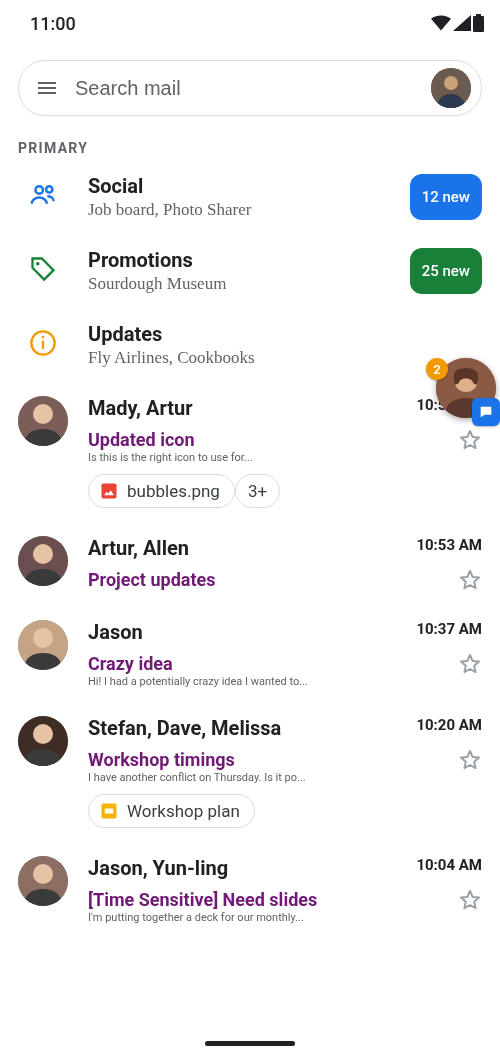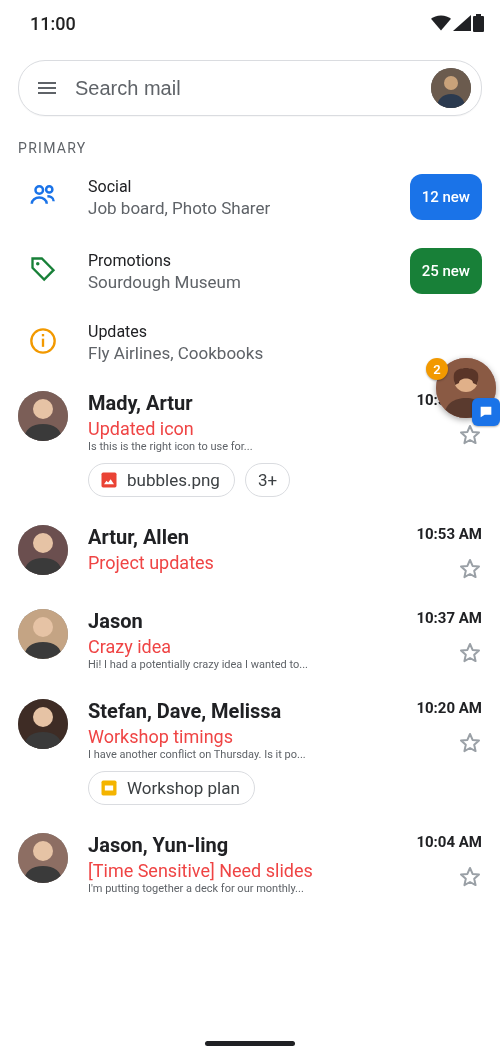--- a/index.html
+++ b/index.html
@@ -9,44 +9,44 @@
     .status-right { display: flex; align-items: center; gap: 2px; }
     
     .search-bar { margin: 30px 18px 14px 18px; height: 56px; border: 1px solid #dadce0; border-radius: 27px; display: flex; align-items: center; padding: 0 10px 0 16px; gap: 16px; box-shadow: 0 1px 1px rgba(0,0,0,0.03); }
     .menu-icon { width: 24px; height: 24px; display:flex; align-items:center; justify-content:center; }
     .search-input { flex: 1; font-size: 20px; color: #5f6368; border: none; outline: none; background: transparent; }
     .search-input::placeholder { color: #5f6368; }
     .avatar { width: 38px; height: 38px; border-radius: 50%; background: #666; position:relative; overflow:hidden; flex-shrink:0; }
     .avatar.hdr { width: 40px; height: 40px; }
     .avatar svg { width:100%; height:100%; }
     
-    .section-label { font-size: 14px; font-weight: 400; letter-spacing: 1.3px; color: #5f6368; padding: 10px 18px 4px 18px; }
+    .section-label { font-size: 14px; font-weight: 700; letter-spacing: 1.3px; color: #5f6368; padding: 10px 18px 4px 18px; }
     
     .category-row { display: flex; align-items: center; padding: 14px 18px; gap: 20px; position:relative; }
     .category-row .icon-wrap { width: 50px; display:flex; justify-content:center; }
     .category-content { flex:1; }
-    .category-title { font-size: 16px; font-weight: 400; color: #202124; line-height:1.25; }
-    .category-sub { font-size: 17px; color: #5f6368; margin-top:1px; }
+    .category-title { font-size: 20px; font-weight: 700; color: #202124; line-height:1.25; }
+    .category-sub { font-size: 17px; color: #5f6368; margin-top:1px;font-family:Liberation Serif, serif; }
     .badge { font-size: 15px; font-weight:500; color: #fff; padding: 14px 12px; border-radius: 12px; }
     .badge.blue { background: #1a73e8; }
     .badge.green { background: #188038; }
     
     .email-row { display:flex; padding: 14px 18px 14px 18px; gap:20px; position:relative; }
     .email-avatar-wrap { width:50px; flex-shrink:0; }
     .email-avatar { width:50px; height:50px; border-radius:50%; background:#8d8d8d; overflow:hidden; }
     .email-avatar svg { width:100%; height:100%; }
     .email-content { flex:1; min-width:0; }
     .email-sender { font-size:20px; font-weight:700; color:#202124; line-height:1.25; }
-    .email-subject { font-size:18px; font-weight:400; color:#ef4444; margin-top:2px; }
+    .email-subject { font-size:18px; font-weight:700; color:#701a75; margin-top:8px; }
     .email-preview { font-size:11px; color:#5f6368; margin-top:1px; white-space:nowrap; overflow:hidden; text-overflow:ellipsis; }
     .email-meta { display:flex; flex-direction:column; align-items:flex-end; gap:14px; flex-shrink:0; margin-left:6px; }
     .email-time { font-size:15px; font-weight:700; color:#202124; white-space:nowrap; }
     .star-icon svg { display:block; }
     
-    .chip-row { display:flex; gap:10px; margin-top:10px; align-items:center;text-align:center; }
+    .chip-row { display:flex; margin-top:10px; align-items:center;text-align:center; }
     .chip { display:inline-flex; align-items:center; gap:8px; border:1px solid #dadce0; border-radius:18px; padding:6px 14px 6px 10px; font-size:17px; color:#3c4043; }
     .chip.round { padding:6px 12px; }
     
     .floating-head { position:absolute; right:0; top:356px; width:68px; height:68px; }
     .floating-head .circle { width:60px; height:60px; border-radius:50%; background:#a77; box-shadow:0 2px 6px rgba(0,0,0,0.35); overflow:hidden; position:absolute; right:4px; top:2px; }
     .floating-head .badge-small { position:absolute; left:-6px; top:2px; background:#f29900; color:#fff; font-size:13px; font-weight:600; min-width:22px; height:22px; border-radius:11px; display:flex; align-items:center; justify-content:center; padding:0 4px; box-shadow:0 1px 2px rgba(0,0,0,0.3); }
     .floating-head .msg-icon { position:absolute; right:0; bottom:-2px; width:28px; height:28px; background:#1a73e8; border-radius:6px; display:flex; align-items:center; justify-content:center; box-shadow:0 1px 2px rgba(0,0,0,0.3); }
     
     .nav-indicator { position:absolute; bottom:10px; left:50%; transform:translateX(-50%); width:90px; height:5px; background:#202124; border-radius:3px; }
   </style>

